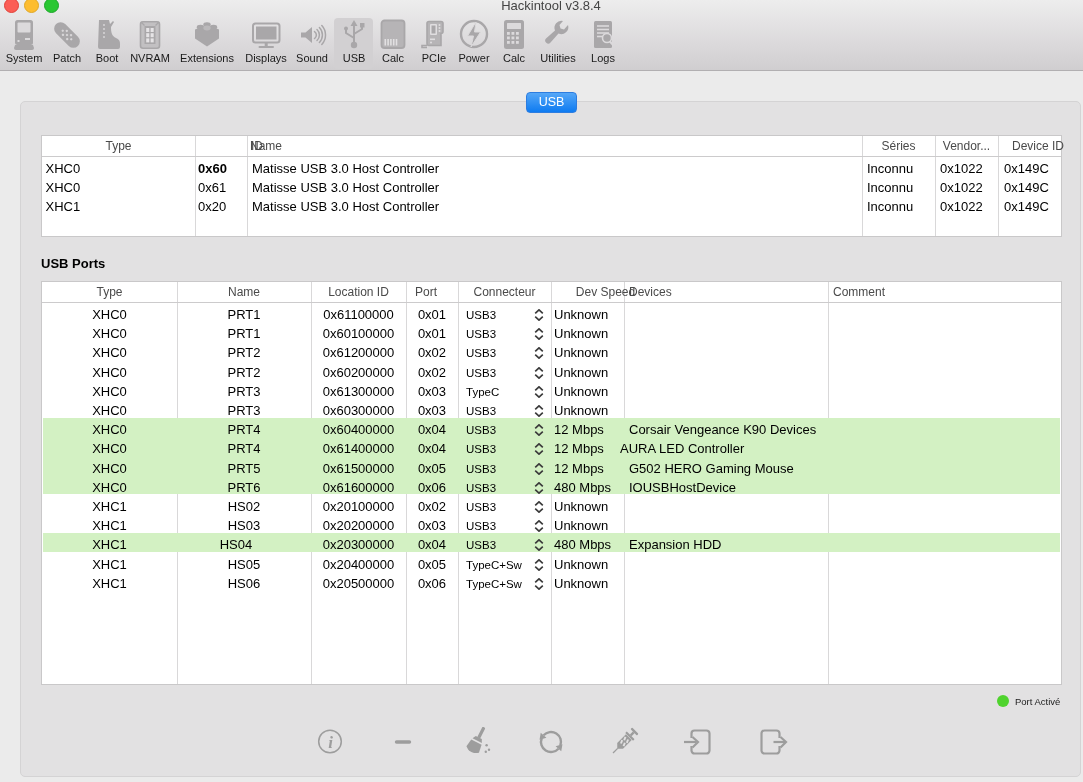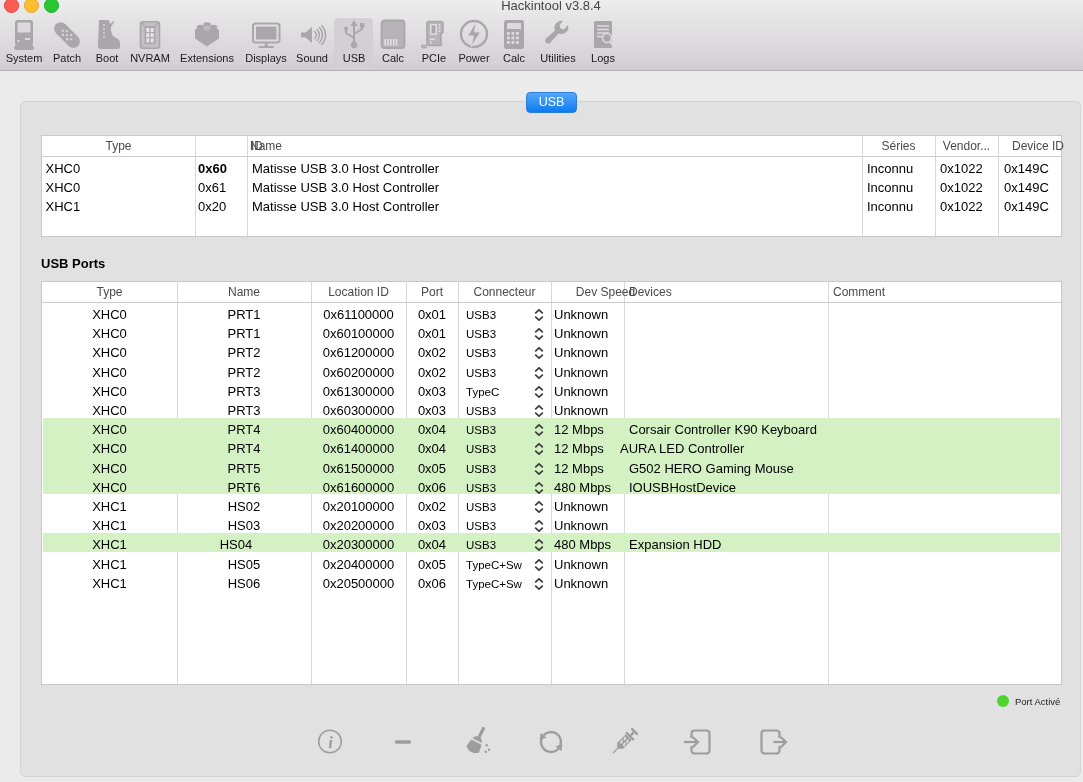--- a/index.html
+++ b/index.html
@@ -279,21 +279,21 @@
       <div class="green" style="top:135.7px;height:19.2px;z-index:1;"></div>
       <div class="green" style="top:154.9px;height:19.2px;z-index:1;"></div>
       <div class="green" style="top:174.1px;height:19.2px;z-index:1;"></div>
       <div class="green" style="top:193.29999999999998px;height:19.2px;z-index:1;"></div>
       <div class="green" style="top:250.89999999999998px;height:19.2px;z-index:1;"></div>
     </div>
   <div class="hdr" style="z-index:3;"></div>
   <div class="hc ctr" style="left:0;width:135px;z-index:3;">Type</div>
   <div class="hc ctr" style="left:135px;width:134px;z-index:3;">Name</div>
   <div class="hc ctr" style="left:269px;width:95px;z-index:3;">Location ID</div>
-  <div class="hc ctr" style="left:364px;width:52px;z-index:3;">Port</div>
+  <div class="hc ctr" style="left:343px;width:52px;z-index:3;text-align:right;">Port</div>
   <div class="hc ctr" style="left:416px;width:93px;z-index:3;">Connecteur</div>
   <div class="hc ctr" style="left:527px;width:73px;z-index:3;">Dev Speed</div>
   <div class="hc" style="left:587px;z-index:3;">Devices</div>
   <div class="hc" style="left:791px;z-index:3;">Comment</div>
   <div id="t2rows">
       <div class="cell ctr" style="left:0;width:135px;top:23px;z-index:2;">XHC0</div>
       <div class="cell ctr" style="left:135px;width:134px;top:23px;z-index:2;">PRT1</div>
       <div class="cell ctr" style="left:269px;width:95px;top:23px;z-index:2;">0x61100000</div>
       <div class="cell ctr" style="left:364px;width:52px;top:23px;z-index:2;">0x01</div>
       <div class="cell" style="left:424px;top:24px;font-size:11.5px;z-index:2;">USB3</div>
@@ -369,21 +369,21 @@
       <div class="cell ctr" style="left:269px;width:95px;top:138.2px;z-index:2;">0x60400000</div>
       <div class="cell ctr" style="left:364px;width:52px;top:138.2px;z-index:2;">0x04</div>
       <div class="cell" style="left:424px;top:139.2px;font-size:11.5px;z-index:2;">USB3</div>
       <svg style="position:absolute;left:492px;top:142.2px;z-index:2;" width="10" height="12" viewBox="0 0 10 12">
         <g stroke="#3a3a3a" stroke-width="1.6" fill="none">
           <path d="M1.2 4.4 L5 0.8 L8.8 4.4"></path>
           <path d="M1.2 7.6 L5 11.2 L8.8 7.6"></path>
         </g>
       </svg>
       <div class="cell" style="left:512px;top:138.2px;z-index:2;">12 Mbps</div>
-      <div class="cell" style="left:587px;top:138.2px;z-index:2;">Corsair Controller K90 Keyboard</div>
+      <div class="cell" style="left:587px;top:138.2px;z-index:2;">Corsair Vengeance K90 Devices</div>
       <div class="cell ctr" style="left:0;width:135px;top:157.4px;z-index:2;">XHC0</div>
       <div class="cell ctr" style="left:135px;width:134px;top:157.4px;z-index:2;">PRT4</div>
       <div class="cell ctr" style="left:269px;width:95px;top:157.4px;z-index:2;">0x61400000</div>
       <div class="cell ctr" style="left:364px;width:52px;top:157.4px;z-index:2;">0x04</div>
       <div class="cell" style="left:424px;top:158.4px;font-size:11.5px;z-index:2;">USB3</div>
       <svg style="position:absolute;left:492px;top:161.4px;z-index:2;" width="10" height="12" viewBox="0 0 10 12">
         <g stroke="#3a3a3a" stroke-width="1.6" fill="none">
           <path d="M1.2 4.4 L5 0.8 L8.8 4.4"></path>
           <path d="M1.2 7.6 L5 11.2 L8.8 7.6"></path>
         </g>

